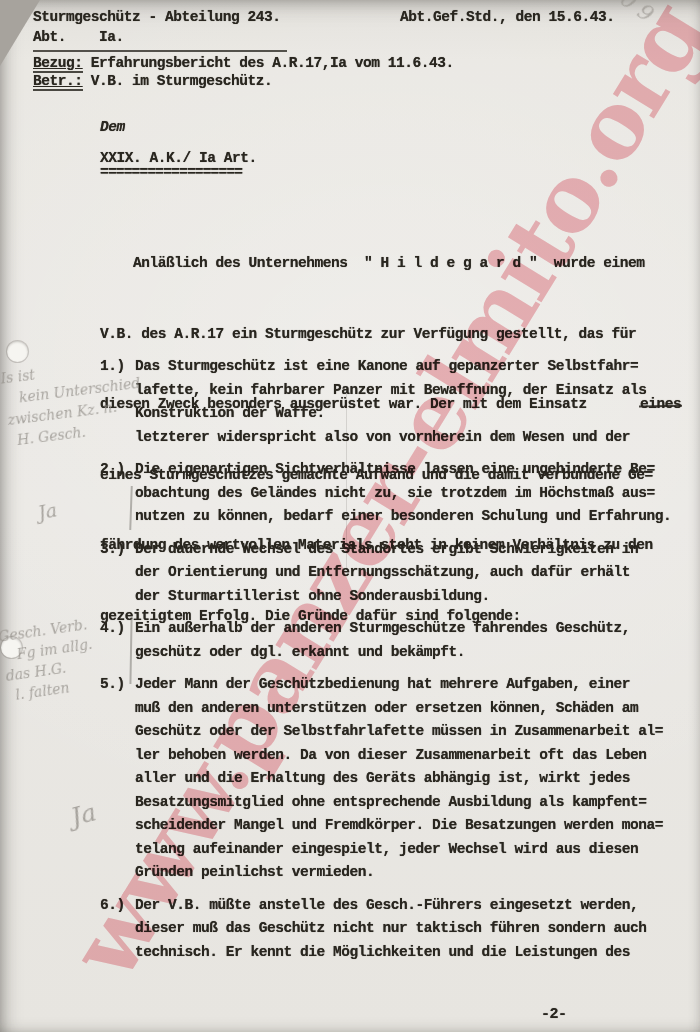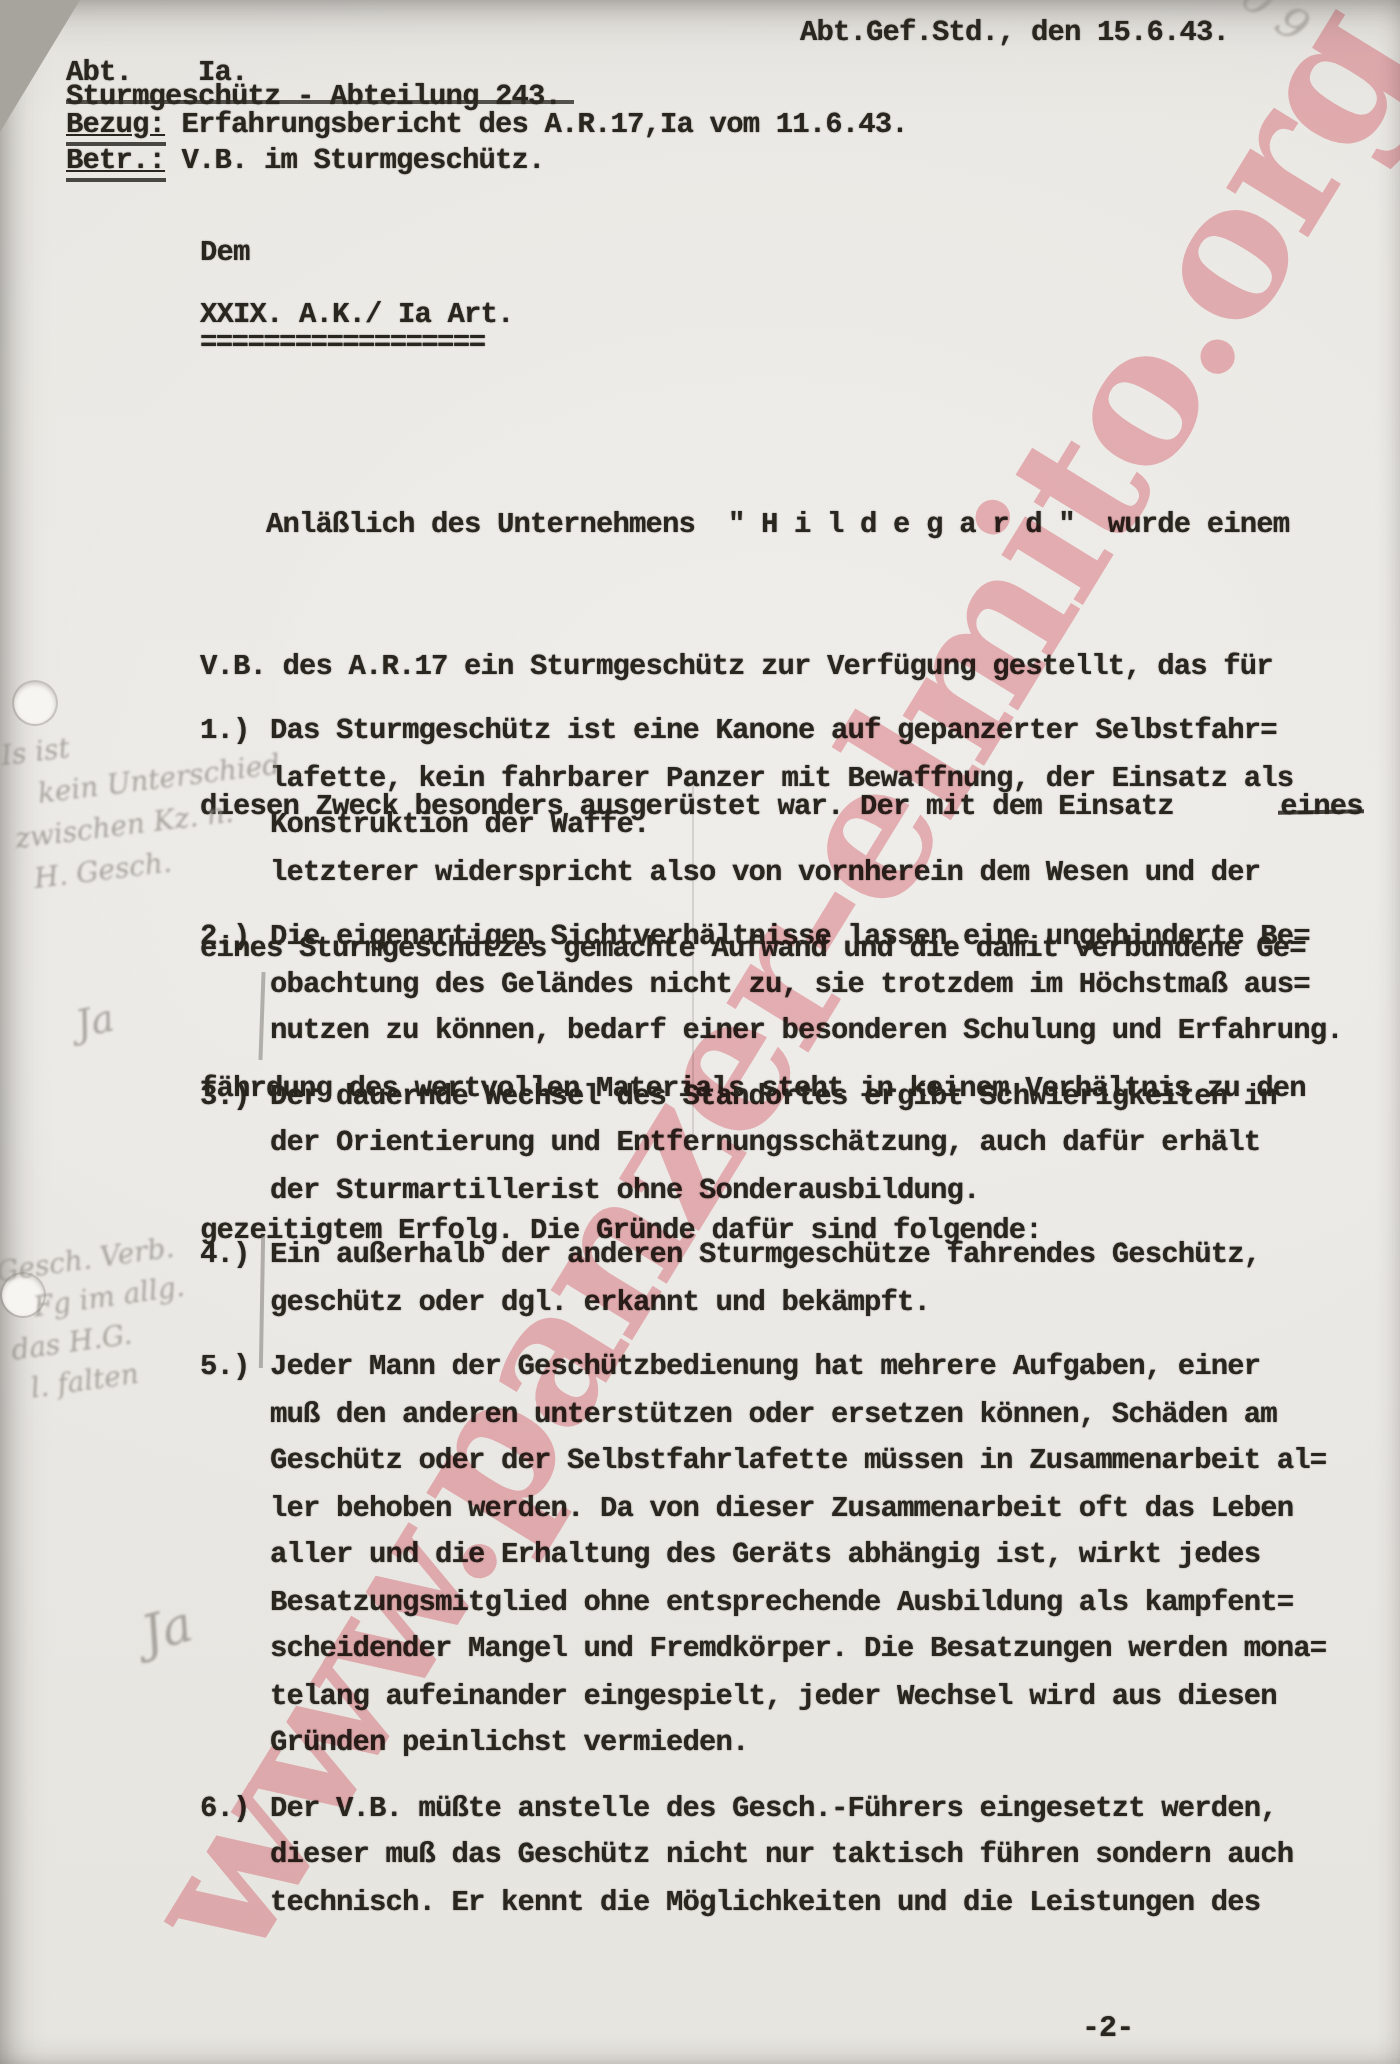--- a/index.html
+++ b/index.html
@@ -50,28 +50,28 @@
 </head>
 <body>
 
 <div class="page">
 
   <div class="corner-fold"></div>
   <div class="punch-hole" style="left:7px;top:341px;"></div>
   <div class="punch-hole" style="left:1px;top:637px;"></div>
   <div class="crease" style="left:346px;top:388px;height:182px;"></div>
 
-  <div class="typed abs" style="left:33px;top:6px;margin-top:32px;">Sturmgeschütz - Abteilung 243.</div>
+  <div class="typed abs" style="left:33px;top:6px;">Sturmgeschütz - Abteilung 243.</div>
   <div class="typed abs" style="left:400px;top:6px;">Abt.Gef.Std., den 15.6.43.</div>
   <div class="typed abs" style="left:33px;top:26px;"><span class="dept-rule">Abt.    Ia.</span></div>
 
   <div class="typed abs" style="left:33px;top:52px;"><span class="underlined">Bezug:</span><span> Erfahrungsbericht des A.R.17,Ia vom 11.6.43.</span></div>
   <div class="typed abs" style="left:33px;top:70px;"><span class="underlined">Betr.:</span><span> V.B. im Sturmgeschütz.</span></div>
 
-  <div class="typed abs" style="left:100px;top:116px;">Dem</div>
+  <div class="typed abs" style="left:100px;top:116px;font-style:italic;">Dem</div>
   <div class="typed abs" style="left:100px;top:147px;">XXIX. A.K./ Ia Art.</div>
   <div class="typed abs rule-equals" style="left:100px;top:161px;">==================</div>
 
   <div class="typed abs" style="left:100px;top:205px;">
     <div>    Anläßlich des Unternehmens  " H i l d e g a r d "  wurde einem</div>
     <div>V.B. des A.R.17 ein Sturmgeschütz zur Verfügung gestellt, das für</div>
     <div><span>diesen Zweck besonders ausgerüstet war. Der mit dem Einsatz </span><span class="struck">eines</span></div>
     <div>eines Sturmgeschützes gemachte Aufwand und die damit verbundene Ge=</div>
     <div>fährdung des wertvollen Materials steht in keinem Verhältnis zu den</div>
     <div>gezeitigtem Erfolg. Die Gründe dafür sind folgende:</div>

